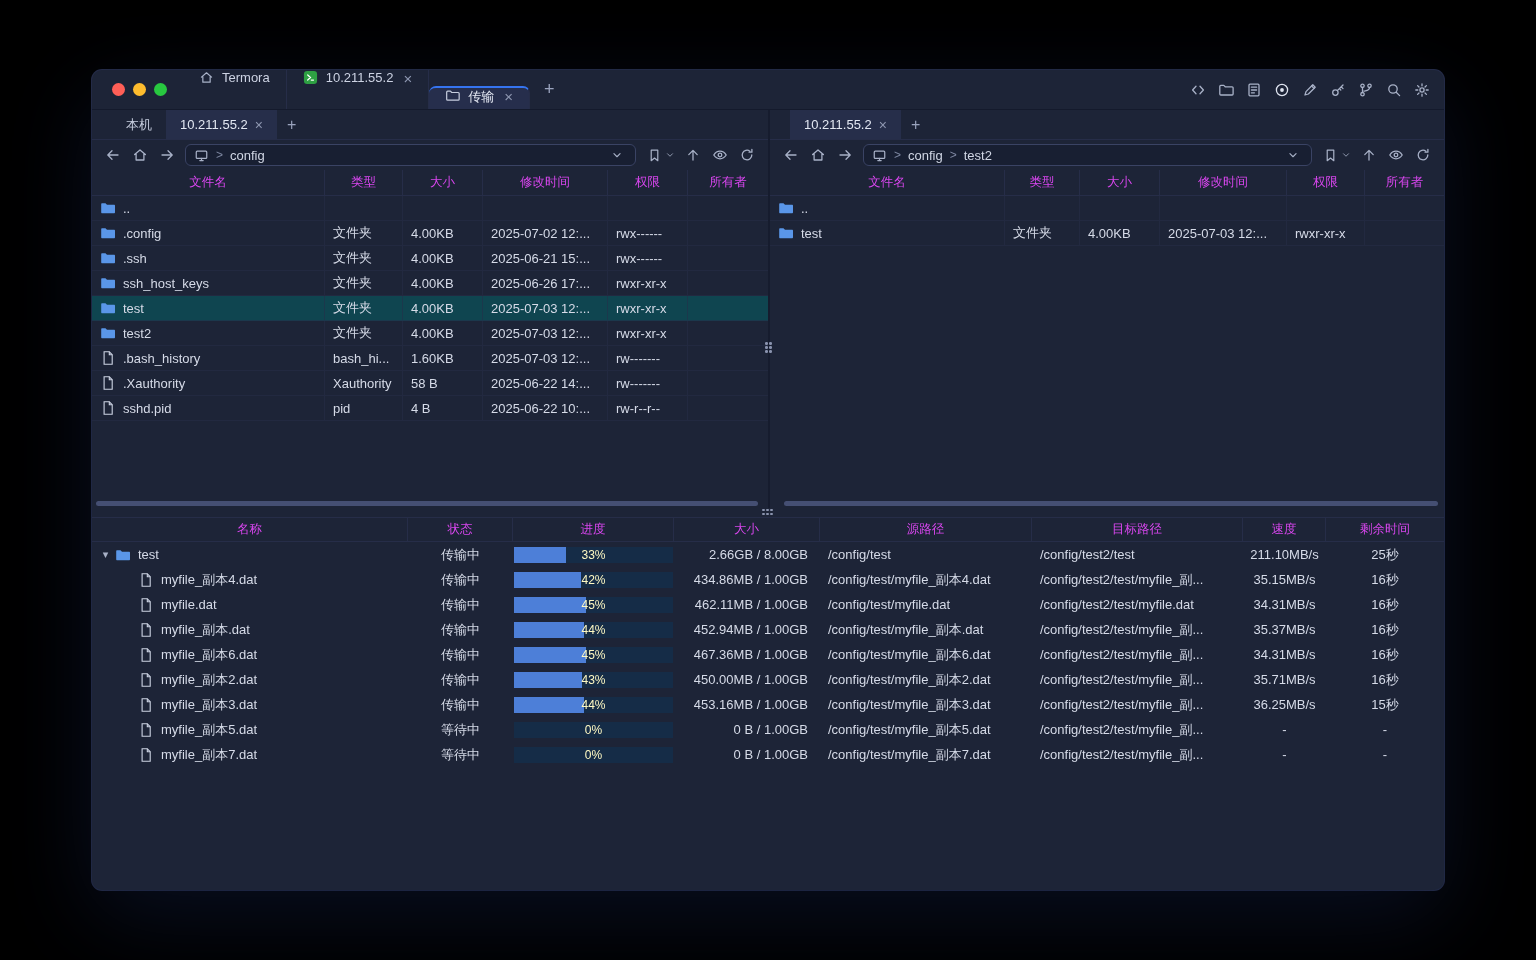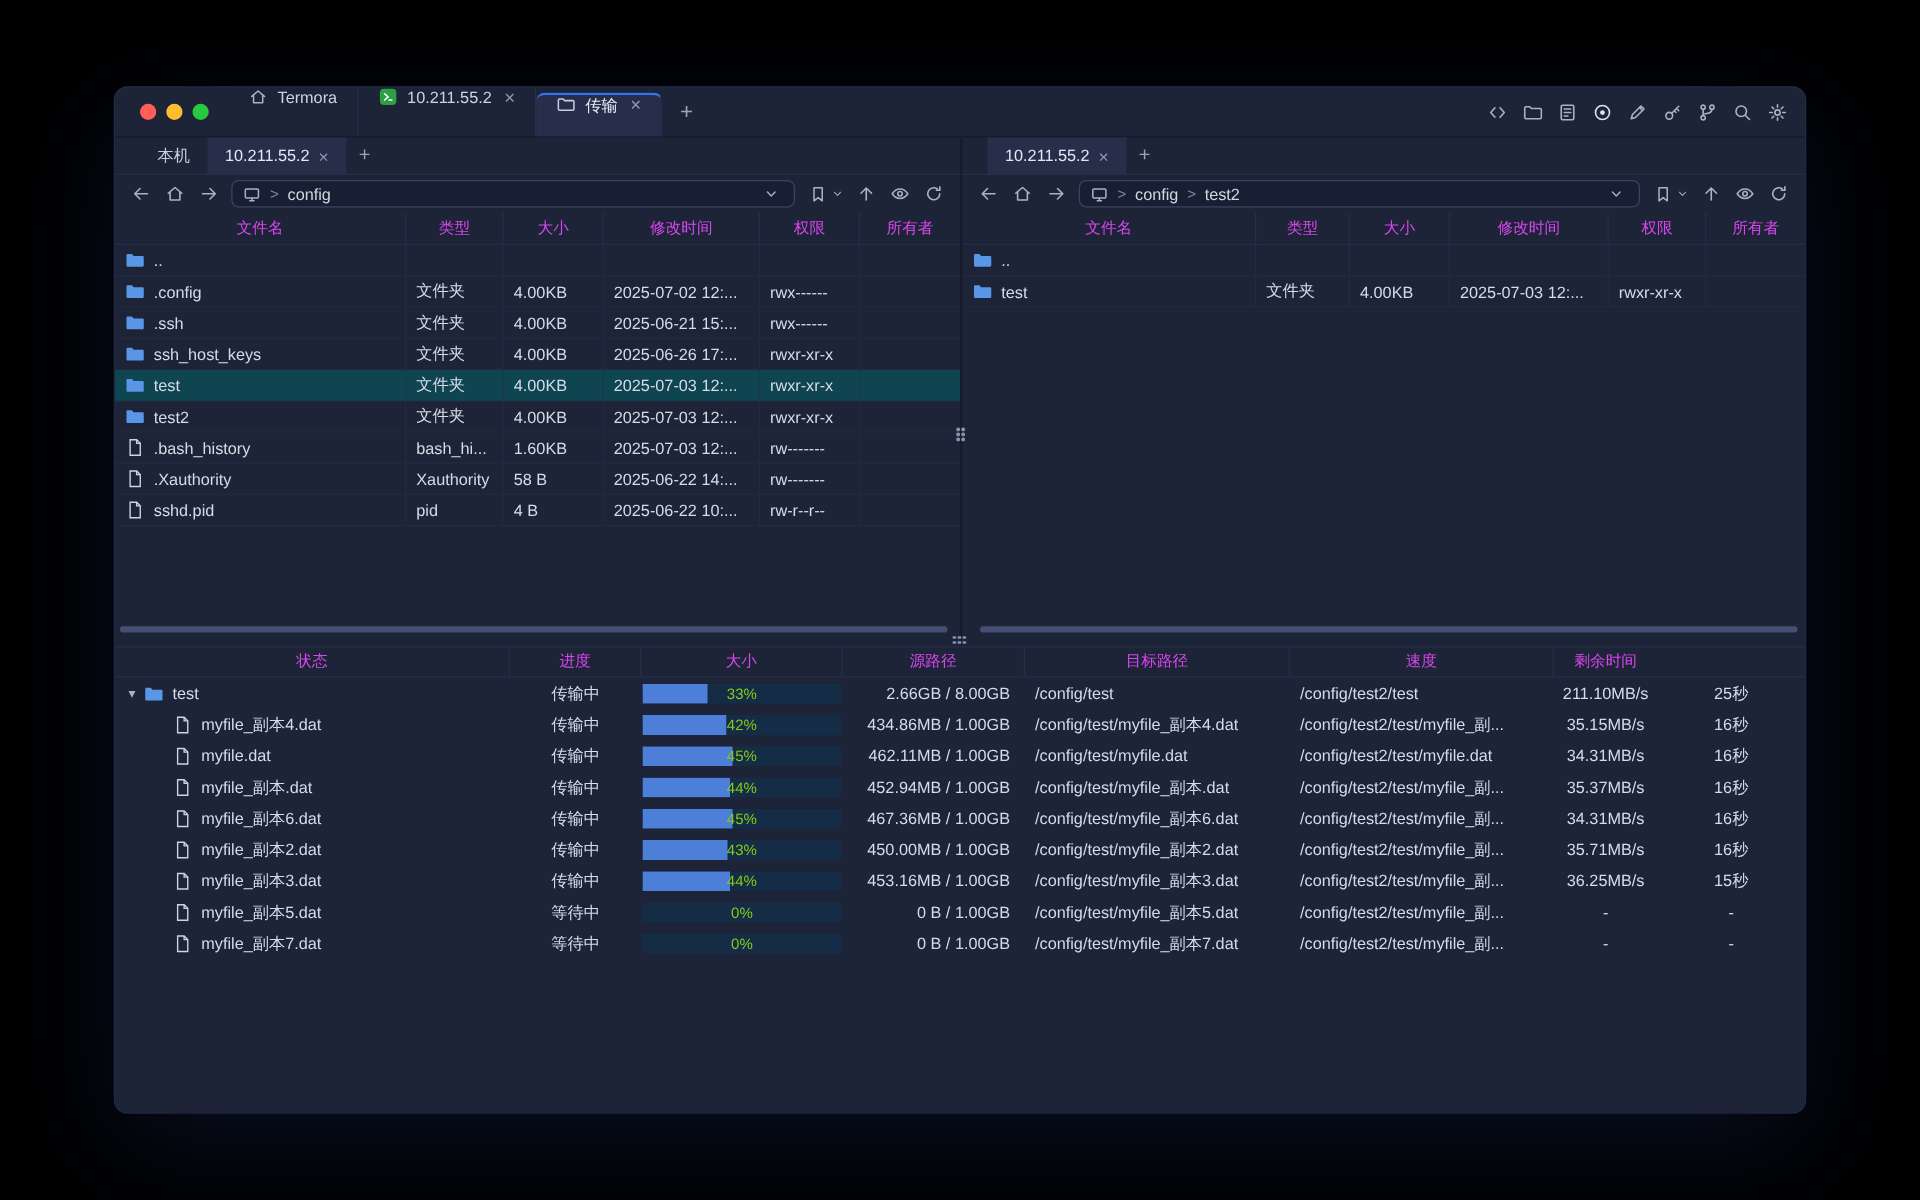--- a/index.html
+++ b/index.html
@@ -12,21 +12,21 @@
   svg{display:block}
   .ic{stroke:#a8b1c7;fill:none;stroke-width:1.3;stroke-linecap:round;stroke-linejoin:round}
 
   
   .titlebar{height:40px;flex:none;display:flex;align-items:stretch;border-bottom:1px solid #141a2c;position:relative}
   .traffic{display:flex;align-items:center;gap:8px;padding:0 16px 0 20px}
   .dot{width:13px;height:13px;border-radius:50%}
   .wtab{display:flex;align-items:flex-start;gap:8px;padding:0 16px;color:#cdd3e3;border-right:1px solid #262d48;cursor:default}
   .wtab:first-of-type{border-left:1px solid #262d48}
   .wtab .x{color:#8f98b2;font-size:15px;margin-left:2px}
-  .wtab.active{background:#262e4c;border-top:2px solid #3574f0;border-radius:7px 7px 0 0;margin-top:4px;color:#e6eaf4}
+  .wtab.active{background:#262e4c;border-top:2px solid #3574f0;border-radius:7px 7px 0 0;margin-top:16px;color:#e6eaf4}
   .newtab{display:flex;align-items:center;padding:0 14px;color:#9aa3bd;font-size:18px}
   .tb-actions{position:absolute;right:14px;top:0;height:40px;display:flex;align-items:center;gap:11px}
   .tb-actions .abtn{width:17px;height:17px;display:flex;align-items:center;justify-content:center;color:#9aa3bd;font-size:12px}
 
   
   .panels{height:398px;flex:none;display:flex}
   .panel{display:flex;flex-direction:column;position:relative;min-width:0}
   .panel.left{width:676px;flex:none}
   .panel.right{flex:1}
   .vsplit{width:2px;background:#161c2e;position:relative;flex:none}
@@ -76,21 +76,21 @@
   .trow{height:25px;flex:none;align-items:center}
   .tc{display:flex;align-items:center;padding:0 8px;white-space:nowrap;overflow:hidden;min-width:0}
   .tc.c-status,.tc.c-speed,.tc.c-remaining{justify-content:center}
   .tc.c-size{justify-content:flex-end;padding-right:12px}
   .tc.c-progress{padding:0 1px}
   .tc.c-name{padding-left:6px}
   .tc.c-name.lvl1{padding-left:46px}
   .chev{width:15px;flex:none;color:#a8b1c7;font-size:11px;text-align:center;margin-right:2px}
   .pbar{position:relative;width:100%;height:16px;background:#152c47;overflow:hidden}
   .pfill{position:absolute;left:0;top:0;bottom:0;background:#4d7fd8}
-  .plabel{position:absolute;inset:0;display:flex;align-items:center;justify-content:center;font-size:12px;color:#84cc16}
+  .plabel{position:absolute;inset:0;display:flex;align-items:center;justify-content:center;font-size:12px;color:#fef9c3}
 </style>
 </head>
 <body>
 
 <div class="stage">
   <div class="window">
 
     <div class="titlebar">
       <div class="traffic">
         <span class="dot" style="background:#ff5f57"></span>
@@ -553,20 +553,21 @@
           <i></i>
           <i></i>
           <i></i>
           <i></i>
           <i></i>
         </span>
     </div>
 
     <div class="transfer">
       <div class="thead" id="thead">
+          <div class="hc">名称</div>
           <div class="hc">状态</div>
           <div class="hc">进度</div>
           <div class="hc">大小</div>
           <div class="hc">源路径</div>
           <div class="hc">目标路径</div>
           <div class="hc">速度</div>
           <div class="hc">剩余时间</div>
         </div>
       <div id="tbody">
           <div class="trow">

